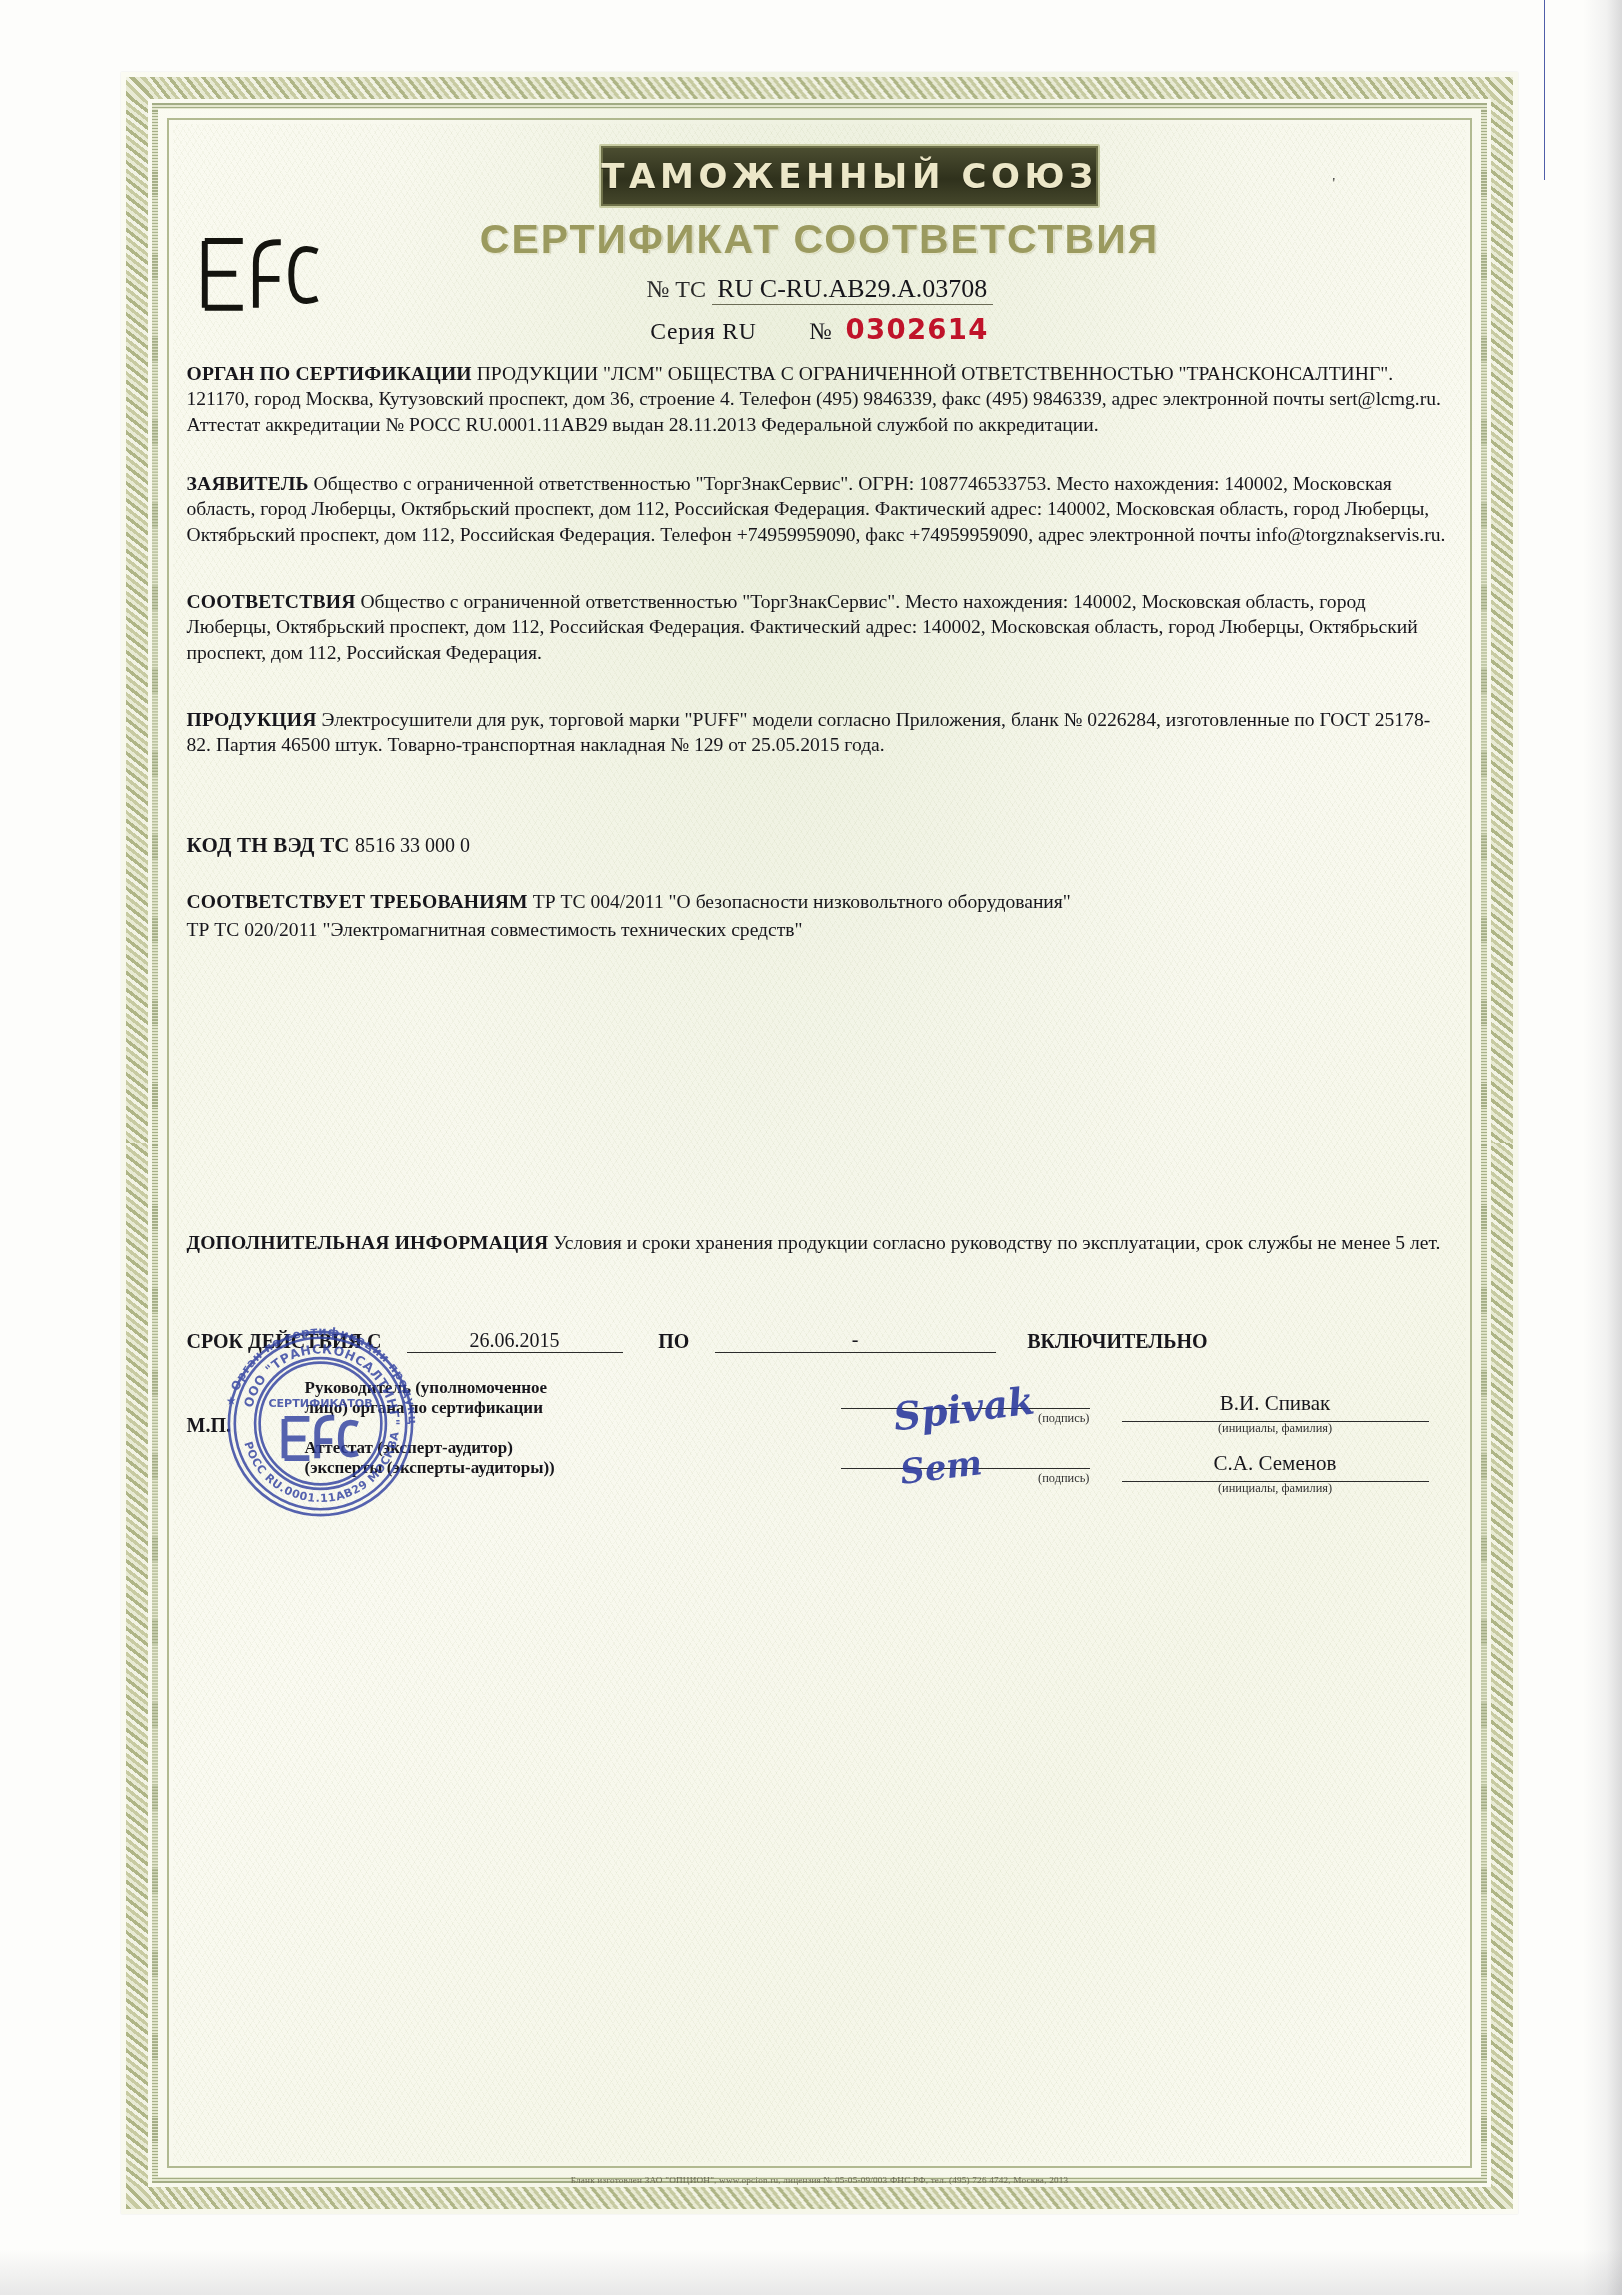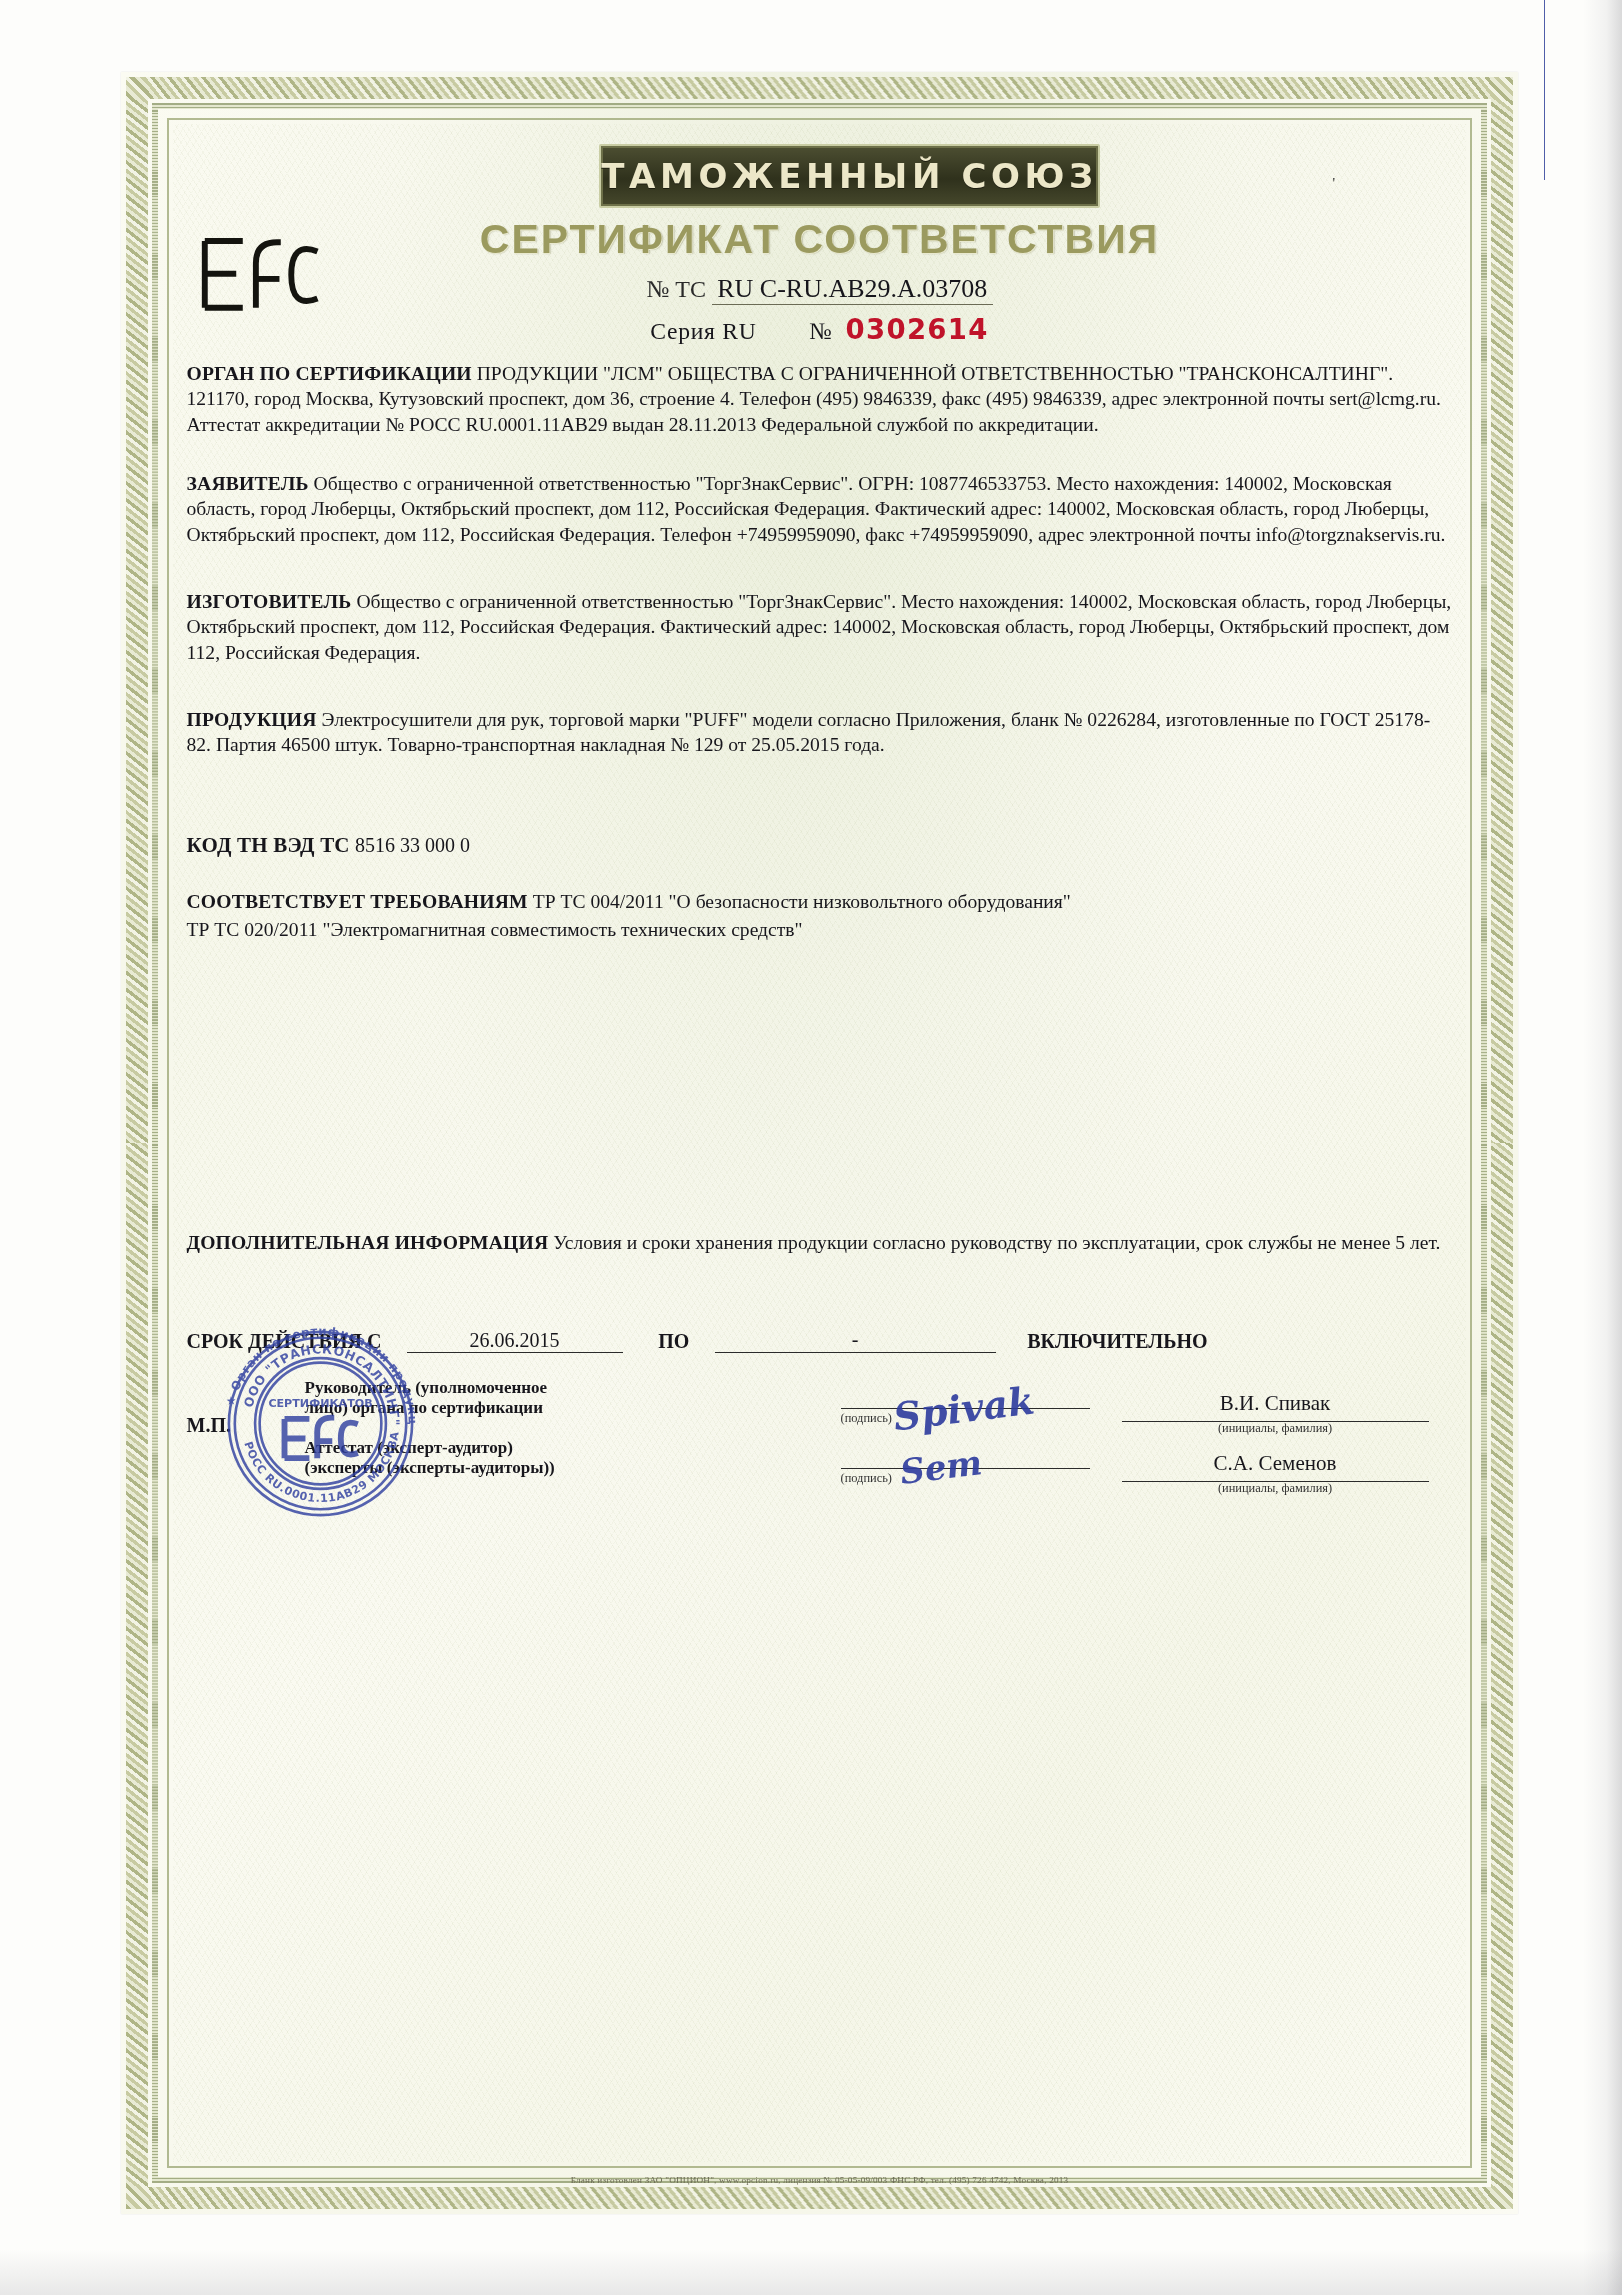--- a/index.html
+++ b/index.html
@@ -257,21 +257,21 @@
     left: 654px;
     top: 34px;
     width: 249px;
     border-bottom: 0.7px solid #2b2b2b;
   }
   .sign-row .sig-cap {
     position: absolute;
     left: 654px;
     top: 37px;
     width: 249px;
-    text-align: left;
+    text-align: right;
     font-size: 12.4px;
     color: #333;
   }
   .sign-row .name {
     position: absolute;
     left: 935px;
     top: 17px;
     width: 307px;
     text-align: center;
     font-size: 21px;
@@ -387,21 +387,21 @@
         <b>ОРГАН ПО СЕРТИФИКАЦИИ</b>
         <span>ПРОДУКЦИИ "ЛСМ" ОБЩЕСТВА С ОГРАНИЧЕННОЙ ОТВЕТСТВЕННОСТЬЮ "ТРАНСКОНСАЛТИНГ". 121170, город Москва, Кутузовский проспект, дом 36, строение 4. Телефон (495) 9846339, факс (495) 9846339, адрес электронной почты sert@lcmg.ru. Аттестат аккредитации № РОСС RU.0001.11АВ29 выдан 28.11.2013 Федеральной службой по аккредитации.</span>
       </div>
 
       <div class="block b-appl">
         <b>ЗАЯВИТЕЛЬ</b>
         <span>Общество с ограниченной ответственностью "ТоргЗнакСервис". ОГРН: 1087746533753. Место нахождения: 140002, Московская область, город Люберцы, Октябрьский проспект, дом 112, Российская Федерация. Фактический адрес: 140002, Московская область, город Люберцы, Октябрьский проспект, дом 112, Российская Федерация. Телефон +74959959090, факс +74959959090, адрес электронной почты info@torgznakservis.ru.</span>
       </div>
 
       <div class="block b-manu">
-        <b>ИЗГОТОВИТЕЛЬ</b>
+        <b>СООТВЕТСТВИЯ</b>
         <span>Общество с ограниченной ответственностью "ТоргЗнакСервис". Место нахождения: 140002, Московская область, город Люберцы, Октябрьский проспект, дом 112, Российская Федерация. Фактический адрес: 140002, Московская область, город Люберцы, Октябрьский проспект, дом 112, Российская Федерация.</span>
       </div>
 
       <div class="block b-prod">
         <b>ПРОДУКЦИЯ</b>
         <span>Электросушители для рук, торговой марки "PUFF" модели согласно Приложения, бланк № 0226284, изготовленные по ГОСТ 25178-82. Партия 46500 штук. Товарно-транспортная накладная № 129 от 25.05.2015 года.</span>
       </div>
 
       <div class="block b-code">
         <b>КОД ТН ВЭД ТС</b>

